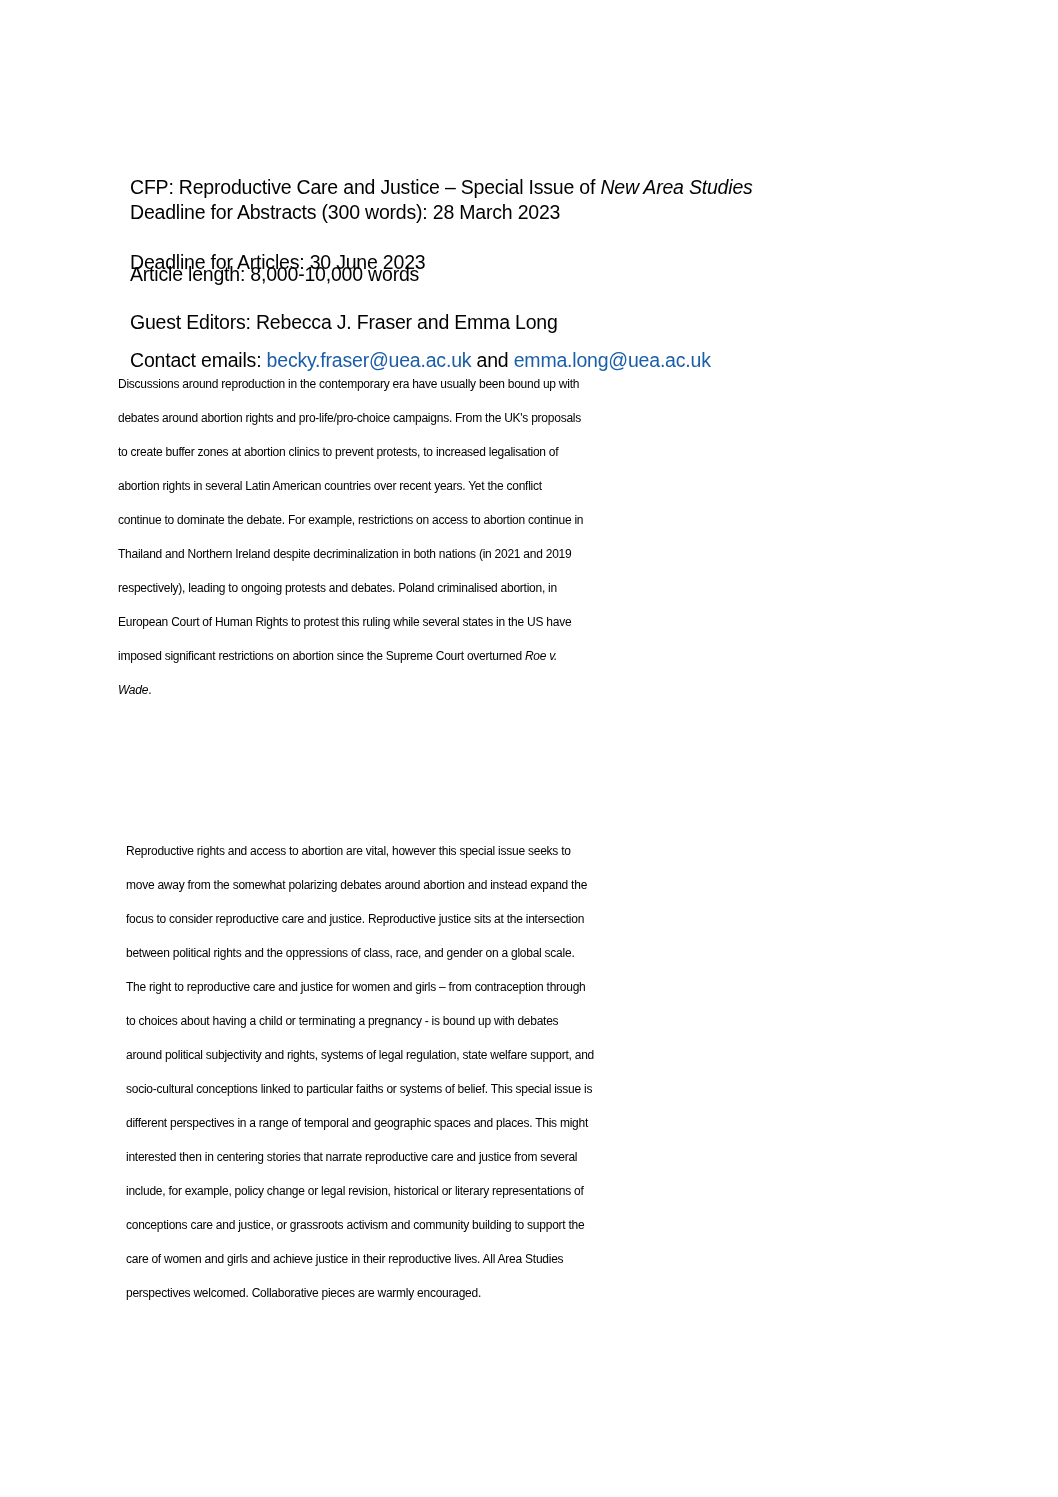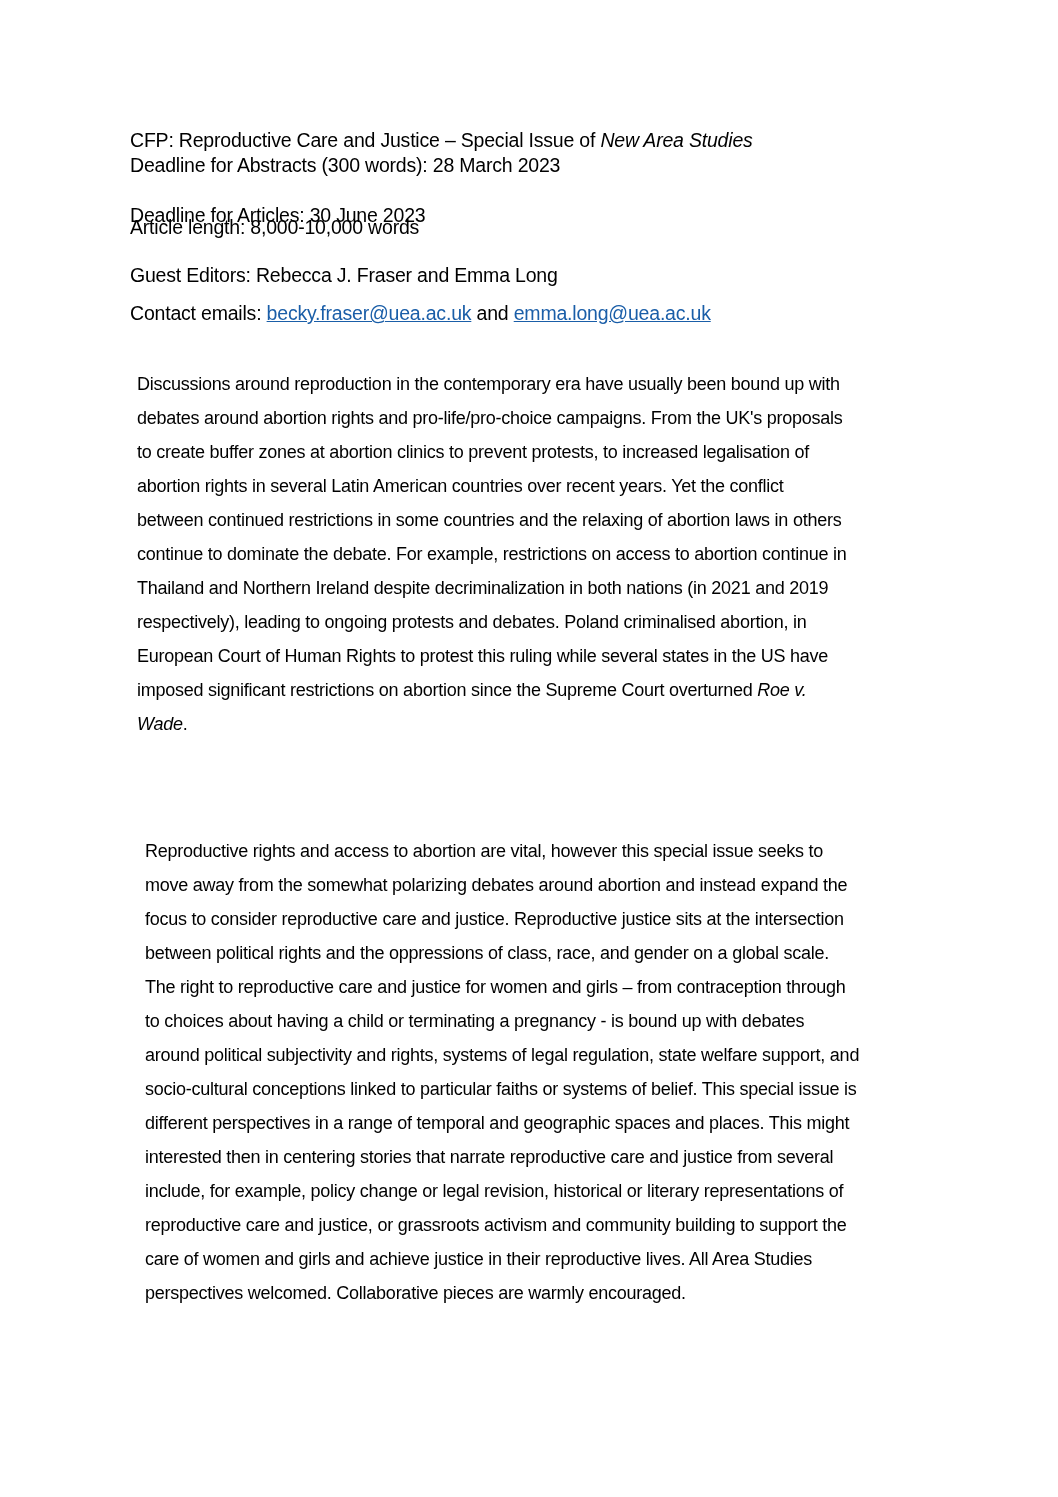--- a/index.html
+++ b/index.html
@@ -3,26 +3,26 @@
 <meta charset="utf-8">
 <style>
   html, body { margin: 0; padding: 0; background: #ffffff; }
   body {
     width: 1058px; height: 1497px; position: relative; overflow: hidden;
     font-family: "Liberation Sans", sans-serif; color: #000000;
   }
   .page { position: absolute; left: 0; top: 0; width: 1058px; height: 1497px; background: #ffffff; }
   .hdr {
     position: absolute; left: 130px; font-size: 19.5px; line-height: 24px;
-    white-space: nowrap; letter-spacing: -0.2px;
+    white-space: nowrap; letter-spacing: -0.2px; margin-top: 47px;
   }
   .hdr i { font-style: italic; }
-  .link { color: #1a5ea8; text-decoration: underline; }
+  .link { color: #1a5ea8; }
   .para {
-    position: absolute; left: 137px; width: 820px; font-size: 18px;
+    position: absolute; left: 118px; width: 820px; font-size: 12px;
     letter-spacing: -0.25px;
   }
   .para .ln { display: block; height: 34px; line-height: 34px; white-space: nowrap; }
   .para i { font-style: italic; text-align: right; }
 </style>
 </head>
 <body>
 
 <div class="page">
 
@@ -33,39 +33,38 @@
   <div class="hdr" style="top:215px;">Article length: 8,000-10,000 words</div>
 
   <div class="hdr" style="top:263px;">Guest Editors: Rebecca J. Fraser and Emma Long</div>
   <div class="hdr" style="top:301px;"><span>Contact emails: </span><a class="link">becky.fraser@uea.ac.uk</a><span> and </span><a class="link">emma.long@uea.ac.uk</a></div>
 
   <div class="para" style="top:367px;">
     <span class="ln">Discussions around reproduction in the contemporary era have usually been bound up with</span>
     <span class="ln">debates around abortion rights and pro-life/pro-choice campaigns. From the UK's proposals</span>
     <span class="ln">to create buffer zones at abortion clinics to prevent protests, to increased legalisation of</span>
     <span class="ln">abortion rights in several Latin American countries over recent years. Yet the conflict</span>
-    <span class="ln">between continued restrictions in some countries and the relaxing of abortion laws in others</span>
     <span class="ln">continue to dominate the debate. For example, restrictions on access to abortion continue in</span>
     <span class="ln">Thailand and Northern Ireland despite decriminalization in both nations (in 2021 and 2019</span>
     <span class="ln">respectively), leading to ongoing protests and debates.  Poland criminalised abortion, in</span>
     <span class="ln">European Court of Human Rights to protest this ruling while several states in the US have</span>
     <span class="ln"><span>imposed significant restrictions on abortion since the Supreme Court overturned </span><i>Roe v.</i></span>
     <span class="ln"><i>Wade</i><span>.</span></span>
   </div>
 
   <div class="para" style="top:834px;margin-left:8px;">
     <span class="ln">Reproductive rights and access to abortion are vital, however this special issue seeks to</span>
     <span class="ln">move away from the somewhat polarizing debates around abortion and instead expand the</span>
     <span class="ln">focus to consider reproductive care and justice. Reproductive justice sits at the intersection</span>
     <span class="ln">between political rights and the oppressions of class, race, and gender on a global scale.</span>
     <span class="ln">The right to reproductive care and justice for women and girls – from contraception through</span>
     <span class="ln">to choices about having a child or terminating a pregnancy - is bound up with debates</span>
     <span class="ln">around political subjectivity and rights, systems of legal regulation, state welfare support, and</span>
     <span class="ln">socio-cultural conceptions linked to particular faiths or systems of belief. This special issue is</span>
     <span class="ln">different perspectives in a range of temporal and geographic spaces and places. This might</span>
     <span class="ln">interested then in centering stories that narrate reproductive care and justice from several</span>
     <span class="ln">include, for example, policy change or legal revision, historical or literary representations of</span>
-    <span class="ln">reproductive care and justice, or grassroots activism and community building to support the</span>
+    <span class="ln">conceptions care and justice, or grassroots activism and community building to support the</span>
     <span class="ln">care of women and girls and achieve justice in their reproductive lives. All Area Studies</span>
     <span class="ln">perspectives welcomed. Collaborative pieces are warmly encouraged.</span>
   </div>
 
 </div>
 
 </body></html>

